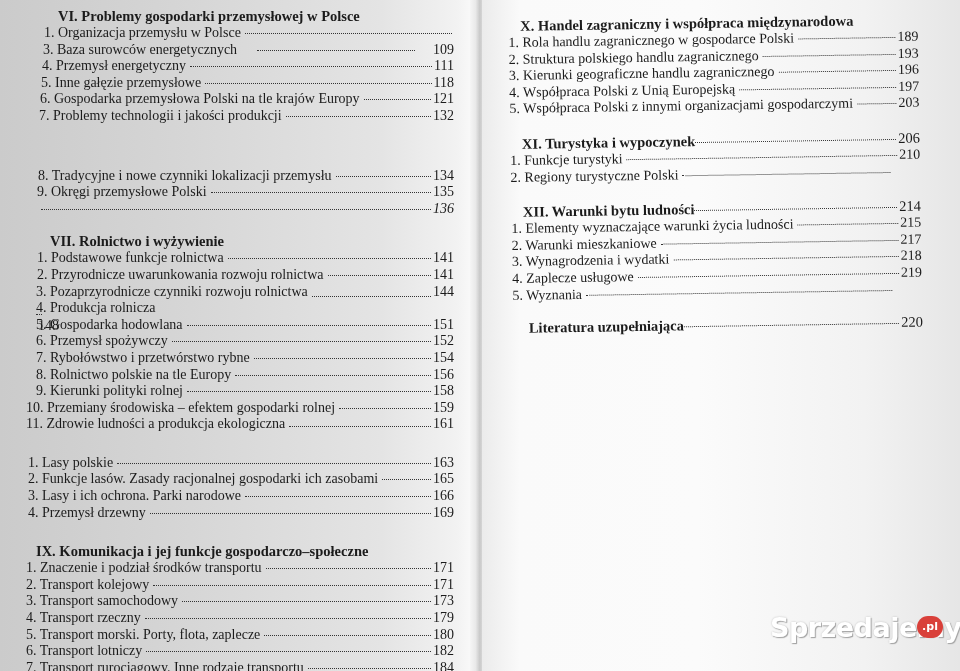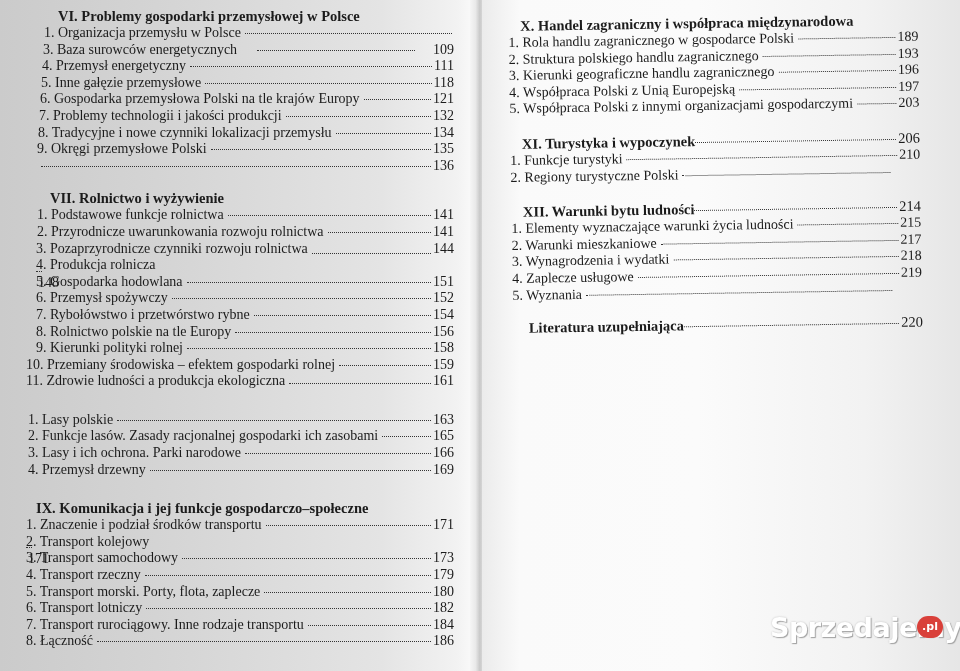--- a/index.html
+++ b/index.html
@@ -88,31 +88,31 @@
     <div class="row" style="padding-left:14px;">
         <span class="label">6. Gospodarka przemysłowa Polski na tle krajów Europy</span>
         <span class="dots"></span>
         <span class="num">121</span>
       </div>
     <div class="row" style="padding-left:13px;">
         <span class="label">7. Problemy technologii i jakości produkcji</span>
         <span class="dots"></span>
         <span class="num">132</span>
       </div>
-    <div class="row" style="padding-left:12px;">
+    <div class="row" style="padding-left:12px;margin-top:43px;">
         <span class="label">8. Tradycyjne i nowe czynniki lokalizacji przemysłu</span>
         <span class="dots"></span>
         <span class="num">134</span>
       </div>
     <div class="row" style="padding-left:11px;">
         <span class="label">9. Okręgi przemysłowe Polski</span>
         <span class="dots"></span>
         <span class="num">135</span>
       </div>
-    <div class="row" style="padding-left:11px;">
+    <div class="row" style="padding-left:11px;font-style:italic;">
         <span class="label"></span>
         <span class="dots"></span>
         <span class="num">136</span>
       </div>
   </div>
 
   <div style="height:16px;"></div>
 
   <div class="section">
     <div class="heading" style="padding-left:24px;">
@@ -204,21 +204,21 @@
 
   <div class="section">
     <div class="heading" style="padding-left:10px;">
       <span>IX. Komunikacja i jej funkcje gospodarczo–społeczne</span>
     </div>
     <div class="row" style="padding-left:0px;">
         <span class="label">1. Znaczenie i podział środków transportu</span>
         <span class="dots"></span>
         <span class="num">171</span>
       </div>
-    <div class="row" style="padding-left:0px;flex-direction:column;">
+    <div class="row" style="padding-left:0px;">
         <span class="label">2. Transport kolejowy</span>
         <span class="dots"></span>
         <span class="num">171</span>
       </div>
     <div class="row" style="padding-left:0px;">
         <span class="label">3. Transport samochodowy</span>
         <span class="dots"></span>
         <span class="num">173</span>
       </div>
     <div class="row" style="padding-left:0px;">

